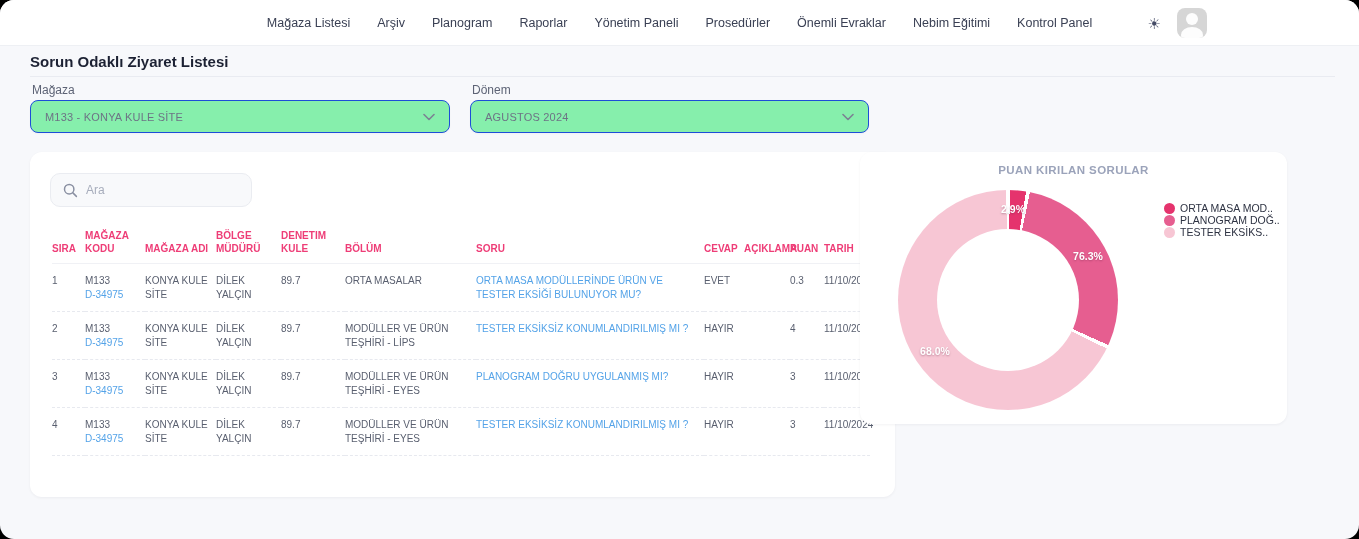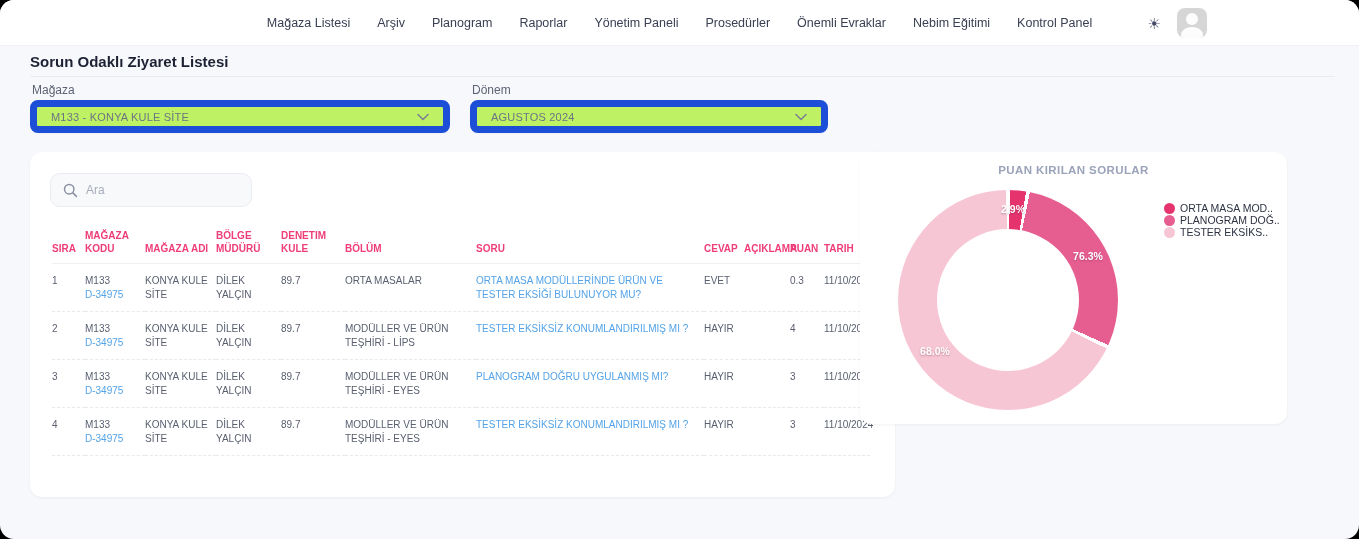--- a/index.html
+++ b/index.html
@@ -15,25 +15,25 @@
   .avatar { width:30px; height:30px; border-radius:8px; background:#d6d6d6; position:relative; overflow:hidden; cursor:pointer; }
   .avatar::before { content:""; position:absolute; top:5px; left:9px; width:12px; height:12px; border-radius:50%; background:#fdfdfd; }
   .avatar::after { content:""; position:absolute; top:19px; left:4px; width:22px; height:16px; border-radius:50%; background:#fdfdfd; }
 
   
   .page-title { position:absolute; left:30px; top:53px; font-size:15px; font-weight:bold; color:#1c2133; }
   .title-divider { position:absolute; left:30px; right:24px; top:76px; height:1px; background:#e9ebf1; }
   .filter-label { position:absolute; font-size:12px; color:#5d6375; }
   .lbl-magaza { left:32px; top:83px; }
   .lbl-donem { left:472px; top:83px; }
-  .select { position:absolute; top:100px; height:33px; background:#bef264; border:7px solid #1d4ed8; border-radius:8px;
+  .select { position:absolute; top:100px; height:33px; background:#86efac; border:1px solid #1d4ed8; border-radius:8px;
             display:flex; align-items:center; justify-content:space-between; padding:0 14px; cursor:pointer;
             box-shadow:0 1px 2px rgba(16,24,40,.03); }
   .sel-magaza { left:30px; width:420px; }
-  .sel-donem { left:470px; width:358px; }
+  .sel-donem { left:470px; width:399px; }
   .select .val { font-size:11px; color:#6d7385; letter-spacing:.2px; }
   .filtrele-btn { position:absolute; left:908px; top:100px; width:427px; height:35px; background:#1b1f33; color:#fff;
                   border:none; border-radius:8px; font-size:12px; font-family:inherit; cursor:pointer; }
 
   
   .table-panel { position:absolute; left:30px; top:152px; width:865px; height:345px; background:#fff; border-radius:12px;
                  box-shadow:0 1px 3px rgba(16,24,40,.05); }
   .search-box { position:absolute; left:20px; top:21px; width:202px; height:34px; background:#f8f9fb; border:1px solid #eaecf1;
                 border-radius:10px; display:flex; align-items:center; padding:0 12px; gap:8px; }
   .search-box input { border:none; outline:none; background:transparent; font-size:12px; color:#3a4054; width:140px; font-family:inherit; }

